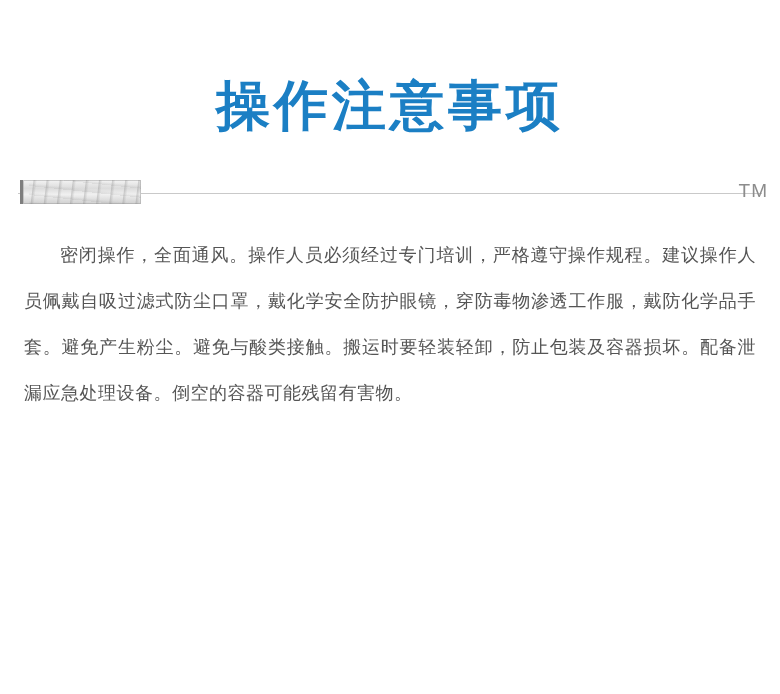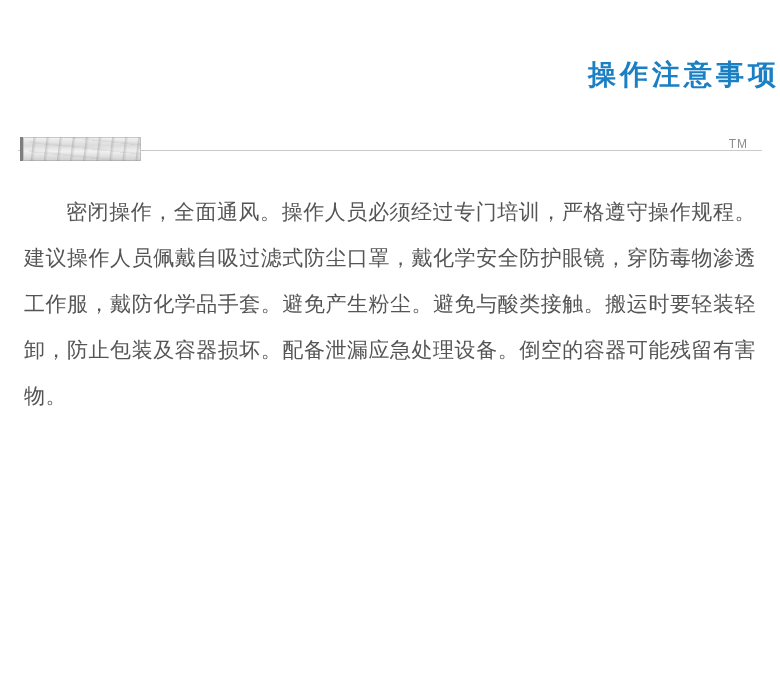--- a/index.html
+++ b/index.html
@@ -16,23 +16,23 @@
   }
   .page {
     position: relative;
     width: 780px;
     height: 694px;
     box-sizing: border-box;
   }
 
   
   .title {
-    text-align: right;
+    text-align: center;
     color: #1b7fc4;
-    font-size: 28px;
+    font-size: 54px;
     font-weight: bold;
     letter-spacing: 4px;
     line-height: 1;
     padding-top: 42px;
     font-family: "Liberation Sans", "DejaVu Sans", sans-serif;
   }
 
   
   .divider-row {
     position: relative;
@@ -77,33 +77,33 @@
       ),
       repeating-linear-gradient(
         6deg,
         rgba(150,150,150,0.18) 0px,
         rgba(255,255,255,0.0) 3px,
         rgba(255,255,255,0.0) 9px
       );
   }
   .tm {
     position: absolute;
-    right: 32px;
+    right: 12px;
     top: 0px;
-    font-size: 12px;
+    font-size: 19px;
     color: #8c8c8c;
     letter-spacing: 1px;
   }
 
   
   .content {
     margin: 26px 24px 0 24px;
   }
   .para {
-    font-size: 21px;
+    font-size: 18px;
     line-height: 46px;
     color: #555555;
     text-indent: 2em;
     text-align: justify;
     letter-spacing: 0.5px;
     margin: 0 0 6px 0;
     font-family: "Liberation Sans", "DejaVu Sans", sans-serif;
   }
 </style>
 </head>

